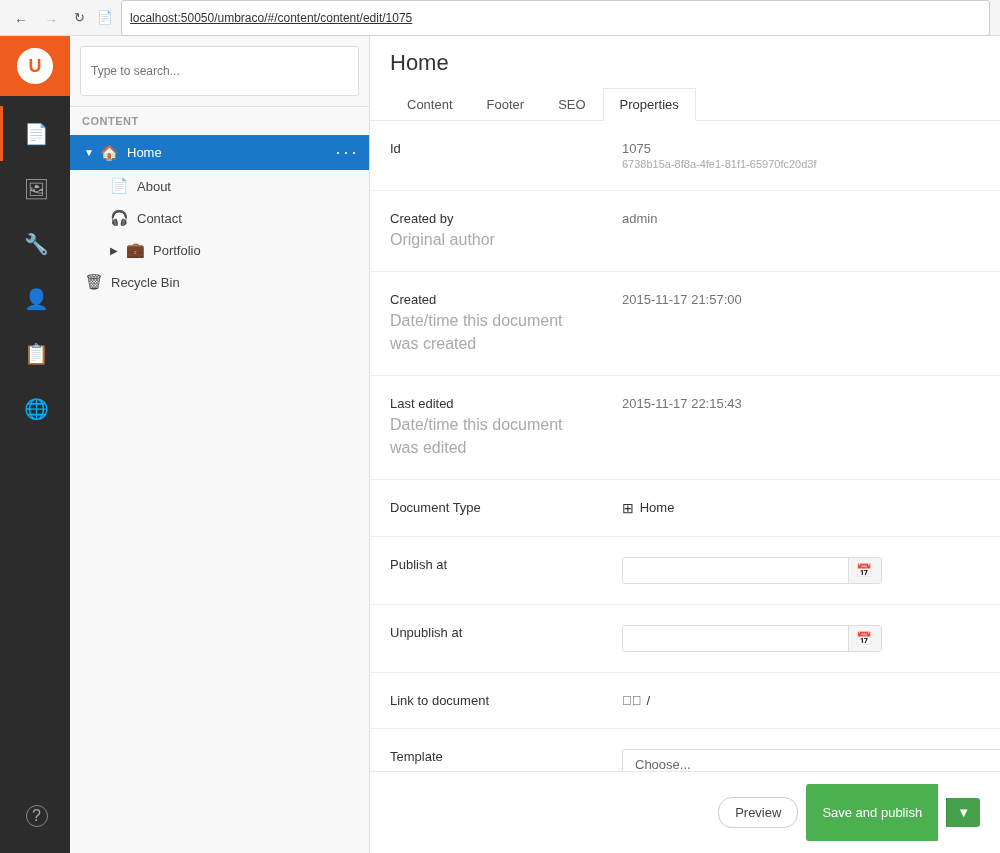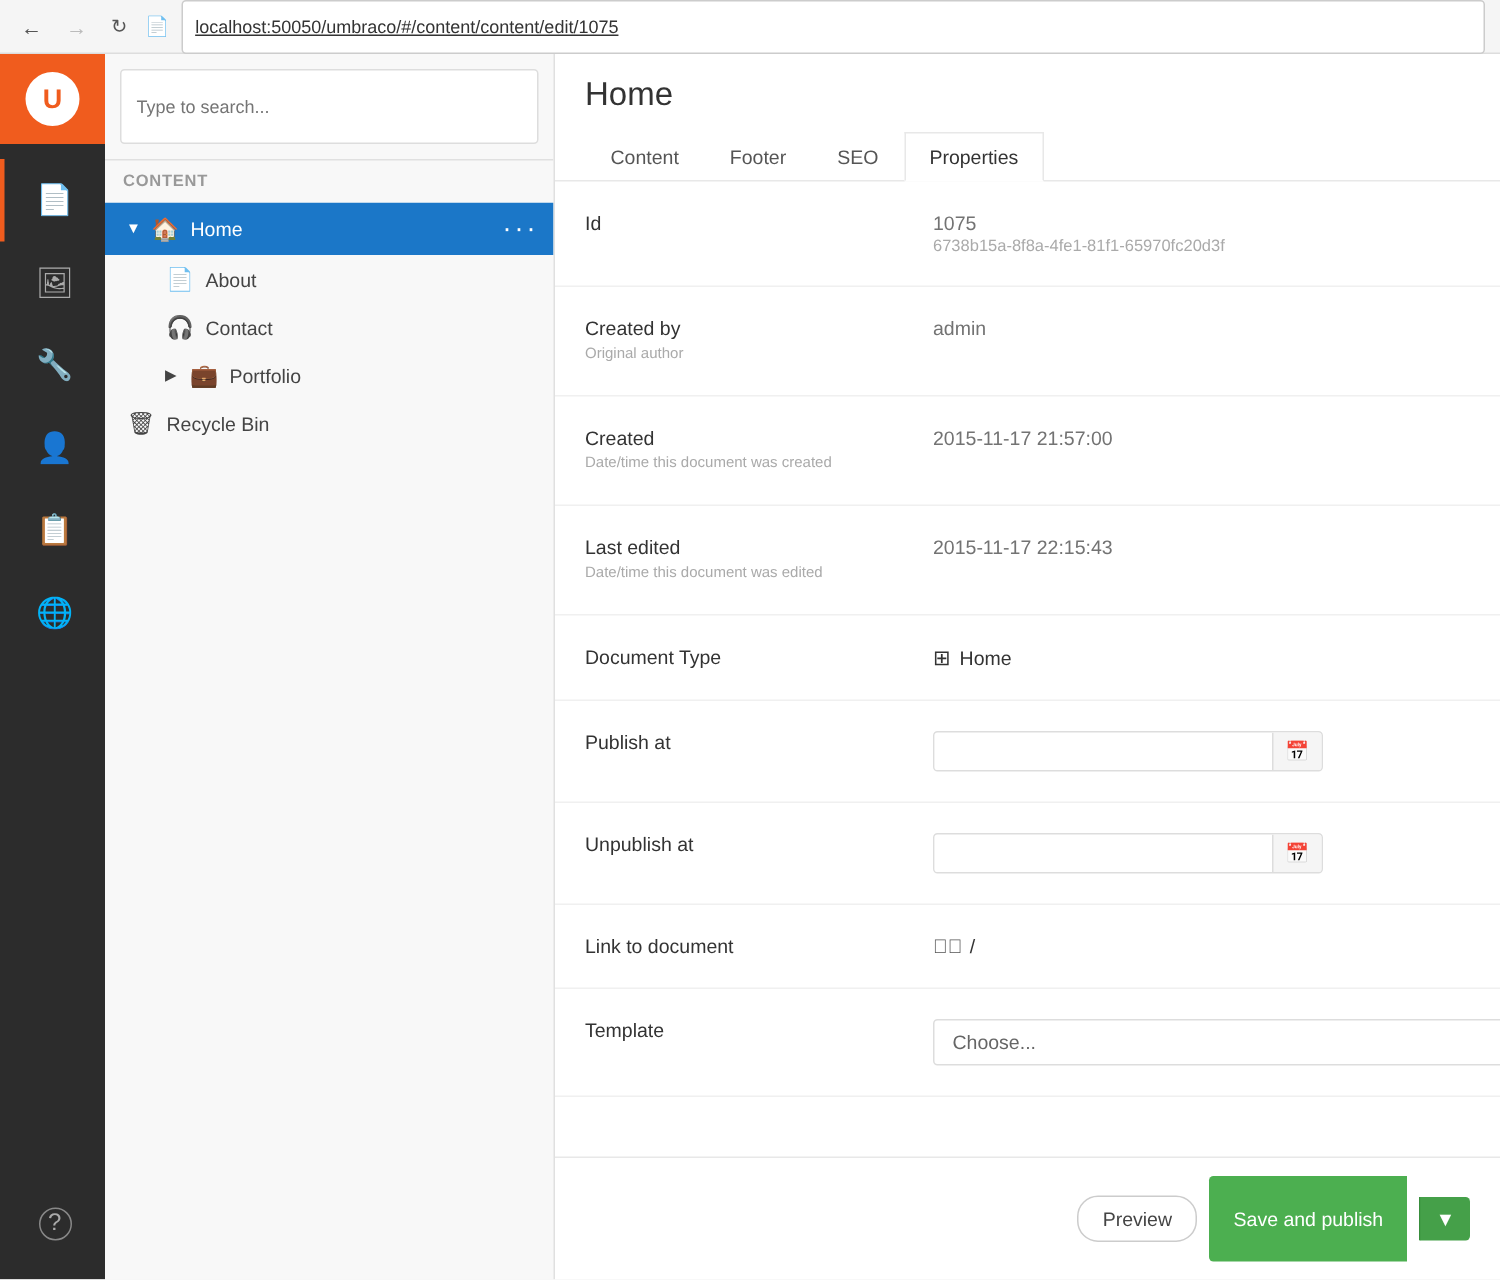--- a/index.html
+++ b/index.html
@@ -235,21 +235,21 @@
     .property-label-col {
       width: 200px;
       flex-shrink: 0;
     }
     .property-label {
       font-size: 13px;
       color: #333;
       font-weight: 500;
     }
     .property-sublabel {
-      font-size: 10px;
+      font-size: 16px;
       color: #aaa;
       margin-top: 3px;
       line-height: 1.4;
     }
     .property-value-col {
       flex: 1;
     }
     .property-value {
       font-size: 13px;
       color: #737373;

